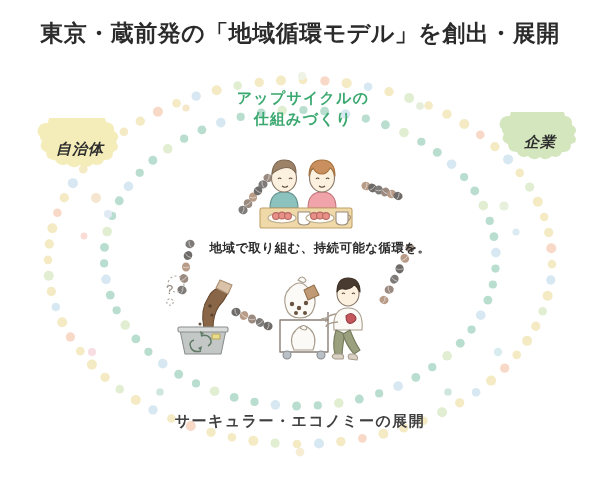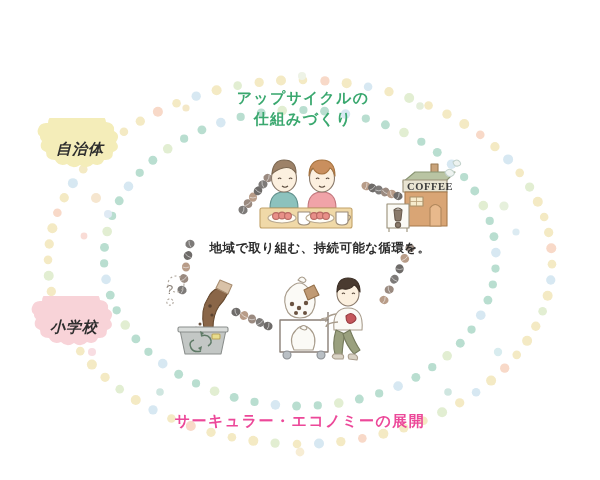--- a/index.html
+++ b/index.html
@@ -45,41 +45,42 @@
   
   .head-green{
     position:absolute;left:3px;top:86px;width:600px;
     text-align:center;color:#3aa86f;
     font-size:15px;font-weight:bold;line-height:23px;
     letter-spacing:1.2px;
   }
   .head-green .l2{display:block;font-family:Liberation Mono, monospace;}
   .head-orange{
     position:absolute;left:0;top:412px;width:600px;
-    text-align:center;color:#ec4899;
+    text-align:center;color:#404040;
     font-size:15px;font-weight:bold;letter-spacing:1.5px;
     white-space:nowrap;
   }
   .caption-center{
     position:absolute;left:0;top:240px;width:600px;
     text-align:center;color:#2b2b2b;
     font-size:12.5px;font-weight:bold;letter-spacing:.4px;
     white-space:nowrap;
     padding-left:20px;
   }
 
   
   .node{position:absolute;}
   .node svg{display:block;}
 </style>
 </head>
 <body>
 
 <div id="stage">
 
+  <div class="title">東京・蔵前発の「地域循環モデル」を創出・展開</div>
 
   <svg class="rings" viewBox="0 0 600 480">
     <defs>
 
       <g id="dotG">
           <circle r="4.6"></circle>
         </g>
     </defs>
     <g id="ring-outer">
         <circle cx="544.17" cy="216.97" r="4.30" fill="#f4eac4"></circle>
@@ -232,27 +233,27 @@
       </g>
   </svg>
 
   <div class="blob-wrap" id="blob-jichitai">
     <svg width="100" height="62" viewBox="0 0 100 62">
       <path d="M14 20 q-8 -2 -6 -9 q2 -7 10 -6 q0 -8 9 -7 q4 -6 12 -3 q7 -6 14 -1 q8 -4 13 3 q9 -1 10 7 q9 1 8 9 q7 4 2 11 q5 7 -3 10 q0 9 -9 8 q-3 7 -11 4 q-6 6 -13 1 q-7 5 -13 -1 q-8 3 -12 -4 q-9 0 -9 -8 q-8 -3 -4 -11 q-5 -5 2 -10 z" fill="#f4edb9"></path>
     </svg>
     <div class="blob-label">自治体</div>
   </div>
 
-
-  <div class="blob-wrap" id="blob-shogakko">
-    <svg width="100" height="62" viewBox="0 0 100 62">
-      <path d="M14 20 q-8 -2 -6 -9 q2 -7 10 -6 q0 -8 9 -7 q4 -6 12 -3 q7 -6 14 -1 q8 -4 13 3 q9 -1 10 7 q9 1 8 9 q7 4 2 11 q5 7 -3 10 q0 9 -9 8 q-3 7 -11 4 q-6 6 -13 1 q-7 5 -13 -1 q-8 3 -12 -4 q-9 0 -9 -8 q-8 -3 -4 -11 q-5 -5 2 -10 z" fill="#f8d3d8"></path>
+  <div class="blob-wrap" id="blob-kigyo">
+    <svg width="96" height="60" viewBox="0 0 96 60">
+      <path d="M14 19 q-8 -2 -6 -9 q2 -7 10 -6 q0 -7 9 -6 q4 -6 11 -3 q7 -6 13 -1 q8 -4 12 3 q9 -1 10 7 q8 1 7 9 q7 4 2 10 q5 7 -3 9 q0 9 -9 8 q-3 7 -10 4 q-6 6 -12 1 q-7 5 -12 -1 q-8 3 -11 -4 q-9 0 -9 -8 q-8 -3 -4 -10 q-5 -5 2 -9 z" fill="#d4e6bd"></path>
     </svg>
-    <div class="blob-label">小学校</div>
-  </div>
+    <div class="blob-label">企業</div>
+  </div>
+
 
 
   <div class="head-green">
     <span>アップサイクルの</span>
     <span class="l2">仕組みづくり</span>
   </div>
 
   <svg class="rings" viewBox="0 0 600 480">
     <g id="beans">
         <g transform="translate(243.0,210.0) rotate(15)">
@@ -403,50 +404,20 @@
         <circle cx="58" cy="70" r="3.4" fill="#e88f88" stroke="#b86a63"></circle>
         <circle cx="64" cy="69.5" r="3.4" fill="#e88f88" stroke="#b86a63"></circle>
         <circle cx="70" cy="70" r="3.4" fill="#e88f88" stroke="#b86a63"></circle>
 
         <path d="M80 66 h12 v9 q0 4 -6 4 q-6 0 -6 -4 z" fill="#ffffff" stroke="#9a8a78"></path>
         <path d="M92 69 q5 1 0 6" stroke="#9a8a78"></path>
       </g>
     </svg>
   </div>
 
-  <div class="node" style="left:385px;top:156px;">
-    <svg width="78" height="80" viewBox="0 0 78 80">
-      <g stroke="#8a7a66" stroke-width="1.1" fill="none" stroke-linejoin="round">
-
-        <rect x="46" y="8" width="7" height="10" fill="#c9a37a" stroke="#9a7a52"></rect>
-
-        <path d="M18 26 l12 -10 h40 l-10 10 z" fill="#b9c4a3" stroke="#8a9674"></path>
-
-        <rect x="18" y="24" width="44" height="12" fill="#e9e4d2" stroke="#9a9078"></rect>
-
-        <rect x="20" y="36" width="42" height="34" fill="#d9a575" stroke="#a87a4c"></rect>
-
-        <rect x="25" y="41" width="13" height="9" fill="#f7eccd" stroke="#a89068"></rect>
-        <path d="M25 45.5 h13 M31.5 41 v9" stroke="#b8a078" stroke-width=".8"></path>
-
-        <path d="M45 70 v-18 q5 -7 11 0 v18 z" fill="#e8b98c" stroke="#b0875c"></path>
-
-        <path d="M2 48 h22 v24 h-22 z" fill="#fbfaf5" stroke="#9a9078"></path>
-        <path d="M4 72 v4 M22 72 v4" stroke="#9a9078"></path>
-
-        <path d="M9 54 h8 l-1 9 q0 2 -3 2 q-3 0 -3 -2 z" fill="#8a7a6a" stroke="#6a5c4e"></path>
-        <path d="M9 54 q4 -4 8 0" stroke="#6a5c4e"></path>
-        <circle cx="13" cy="69" r="2.6" fill="#8a7a6a" stroke="#6a5c4e"></circle>
-
-        <path d="M60 16 q4 -5 8 -1 q3 3 -1 5 q-5 2 -7 -4 z" fill="#eef3f0" stroke="#c3d2cc"></path>
-        <path d="M68 6 q4 -4 7 0 q2 3 -2 4 q-4 1 -5 -4 z" fill="#eef3f0" stroke="#c3d2cc"></path>
-      </g>
-      <text x="22" y="33.5" font-family="'Liberation Serif',serif" font-size="10.5" font-weight="bold" fill="#3b3b3b" letter-spacing=".6">COFFEE</text>
-    </svg>
-  </div>
 
   <div class="node" style="left:160px;top:272px;">
     <svg width="92" height="84" viewBox="0 0 92 84">
       <g stroke="#7a7068" stroke-width="1.1" fill="none" stroke-linejoin="round">
 
         <text x="6" y="22" font-family="'Liberation Sans',sans-serif" font-size="13" fill="#8a8078" stroke="none">?</text>
         <circle cx="10" cy="30" r="3.2" stroke-dasharray="2 2" stroke="#b0a89e"></circle>
         <circle cx="16" cy="12" r="8" stroke-dasharray="2 2.5" stroke="#b0a89e"></circle>
 
         <path d="M44 56 q-4 -18 4 -30 q3 -7 10 -10 l10 5 q-4 8 -9 13 q-6 9 -6 22 z" fill="#8a6648" stroke="#66492f"></path>

